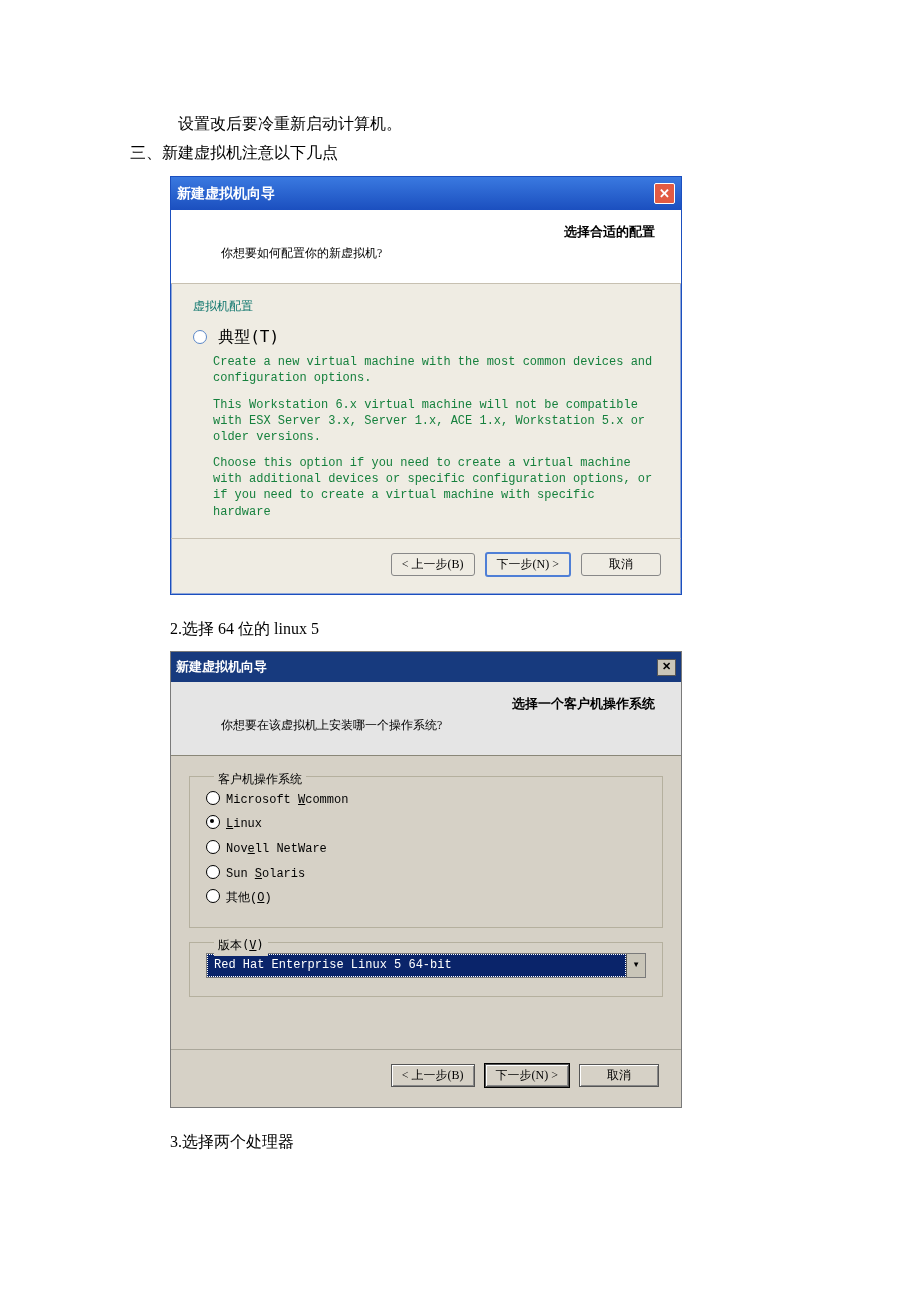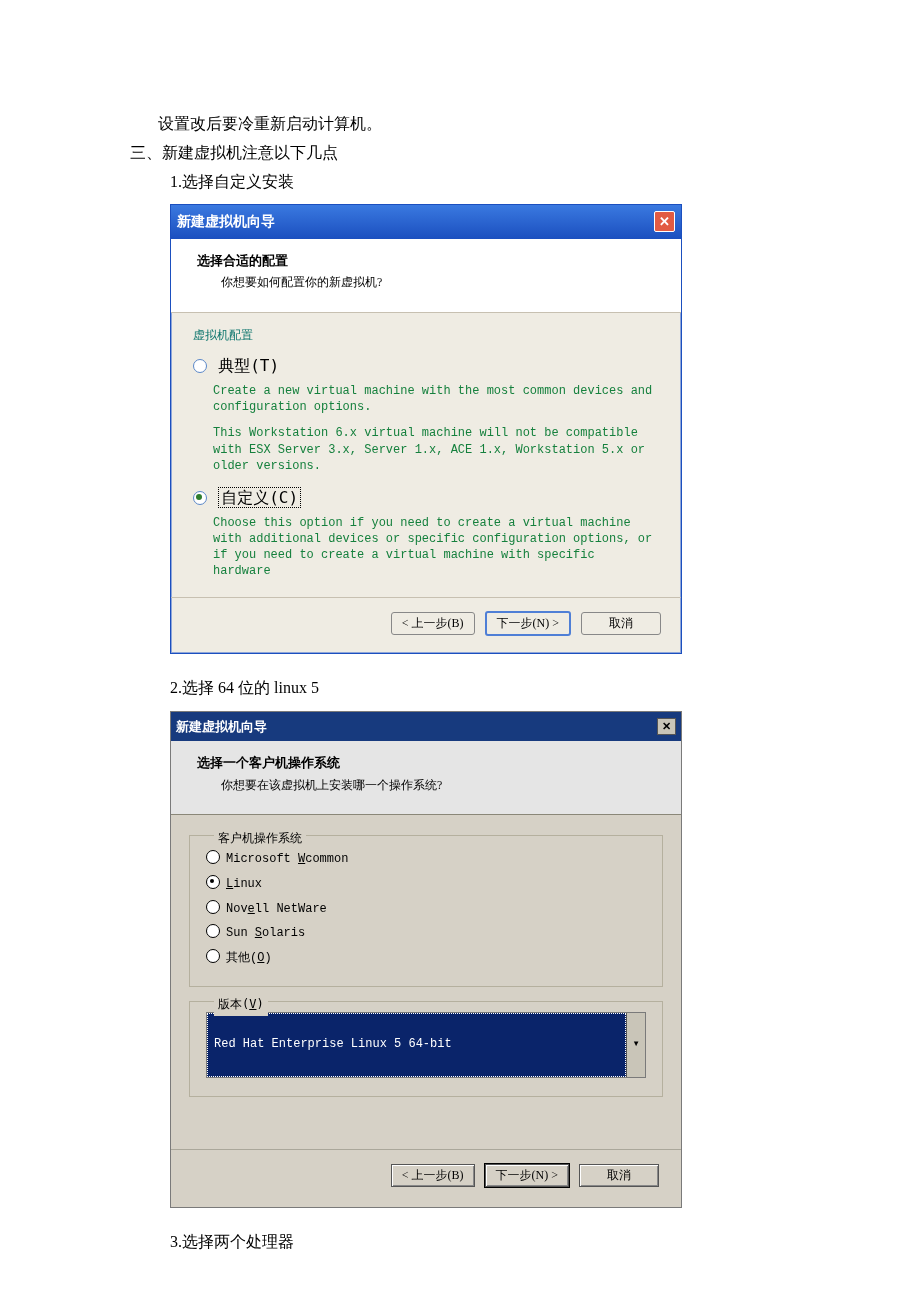--- a/index.html
+++ b/index.html
@@ -8,21 +8,21 @@
     background: #fff;
     font-family: "SimSun", "宋体", serif;
     width: 920px;
   }
   .page {
     padding: 110px 130px 40px 130px;
     font-size: 16px;
     line-height: 1.8;
     color: #000;
   }
-  .indent-1 { margin-left: 28px; }
+  .indent-1 { margin-left: 48px; }
   .indent-2 { margin-left: 40px; }
 
   
   .dlg1 {
     width: 510px;
     margin: 8px 0 20px 40px;
     border: 1px solid #1b4fbf;
     background: #efece3;
     box-shadow: 0 0 0 1px #8fa6d8 inset;
   }
@@ -44,21 +44,21 @@
     display: flex; align-items: center; justify-content: center;
     color:#fff; font-family: sans-serif; font-weight: bold; font-size: 13px;
     border-radius: 2px;
     cursor: pointer;
   }
   .dlg1-head {
     background: #fff;
     padding: 10px 26px 18px 26px;
     border-bottom: 1px solid #c7c0b1;
   }
-  .dlg1-head-title { font-weight: bold; font-size: 13px; font-family:"SimSun"; }
+  .dlg1-head-title { font-weight: bold; font-size: 13px; font-family:"SimSun";text-align:right; }
   .dlg1-head-sub { font-size: 12px; margin-left: 24px; }
   .dlg1-body {
     padding: 12px 22px 8px 22px;
     font-family: "MS Sans Serif","SimSun",monospace;
     font-size: 12px;
   }
   .group-label {
     color: #0f766e;
     font-size: 12px;
     margin-bottom: 2px;
@@ -152,21 +152,21 @@
   .u { text-decoration: underline; }
   .select-box {
     display:flex; width:100%;
     border:1px solid #7a7a7a;
     background:#0a246a;
     color:#fff;
     font-family:"Courier New",monospace;
     font-size:12px;
     box-sizing:border-box;
   }
-  .select-box .val { flex:1; padding:20px 6px; border:1px dotted #fff; }
+  .select-box .val { flex:1; padding:0 6px; border:1px dotted #fff; }
   .select-box .arrow {
     width:18px; background:#c9c5b8; color:#000;
     display:flex; align-items:center; justify-content:center;
     border-left:1px solid #555;
   }
   .dlg2-foot {
     border-top:1px solid #aaa79a;
     padding:10px 22px 18px 22px;
     text-align:right;
   }
@@ -183,45 +183,40 @@
   }
   .btn2.def { outline:1px solid #000; }
 </style>
 </head>
 <body>
 
 <div class="page">
 
   <div class="indent-1">设置改后要冷重新启动计算机。</div>
   <div>三、新建虚拟机注意以下几点</div>
-  <div class="indent-2">1.选择自定义安装</div>
 
   <div class="dlg1">
     <div class="dlg1-title">
       <span>新建虚拟机向导</span>
       <span class="dlg1-close">✕</span>
     </div>
     <div class="dlg1-head">
       <div class="dlg1-head-title">选择合适的配置</div>
       <div class="dlg1-head-sub">你想要如何配置你的新虚拟机?</div>
     </div>
     <div class="dlg1-body">
       <div class="group-label">虚拟机配置</div>
 
       <div class="opt-row">
         <span class="radio-ind"></span>
         <span class="radio-label">典型(T)</span>
       </div>
       <div class="desc">Create a new virtual machine with the most common devices and configuration options.</div>
       <div class="desc">This Workstation 6.x virtual machine will not be compatible with ESX Server 3.x, Server 1.x, ACE 1.x, Workstation 5.x or older versions.</div>
 
-      <div class="opt-row">
-        <span class="radio-ind sel"></span>
-        <span class="radio-label dashed">自定义(C)</span>
-      </div>
       <div class="desc">Choose this option if you need to create a virtual machine with additional devices or specific configuration options, or if you need to create a virtual machine with specific hardware</div>
     </div>
     <div class="dlg1-foot">
       <button class="btn">&lt; 上一步(B)</button>
       <button class="btn def">下一步(N) &gt;</button>
       <button class="btn">取消</button>
     </div>
   </div>
 
   <div class="indent-2">2.选择 64 位的 linux 5</div>

